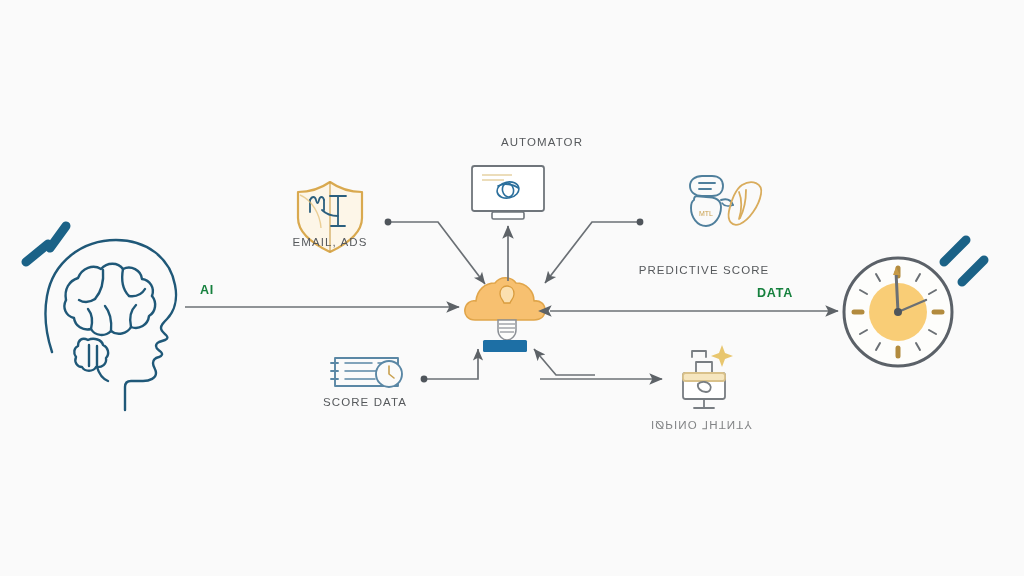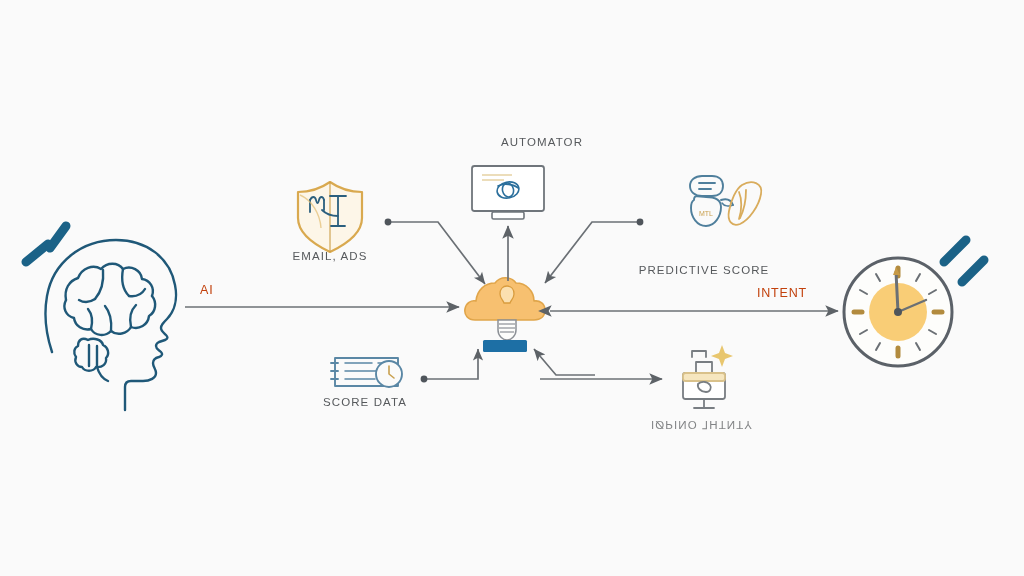--- a/index.html
+++ b/index.html
@@ -13,21 +13,21 @@
   #stage{position:absolute;inset:0;width:1024px;height:576px;}
   #stage svg{position:absolute;left:0;top:0;}
   .lbl{
     position:absolute;
     color:#5a5f63;
     letter-spacing:0.6px;
     white-space:nowrap;
     font-weight:400;
   }
   .lbl.node{font-size:11.5px;letter-spacing:1.1px;color:#56595c;}
-  .lbl.flow{font-size:12.5px;letter-spacing:0.8px;color:#c2410c;}
+  .lbl.flow{font-size:12.5px;letter-spacing:0.8px;color:#15803d;font-weight:bold;}
   .lbl.garbled{
     font-size:11.5px;letter-spacing:1.1px;color:#6d6f71;
     transform:scaleY(-1);
     opacity:.85;
   }
   .ctr{transform:translateX(-50%);}
   .ctr.garbled{transform:translateX(-50%) scaleY(-1);}
 </style>
 </head>
 <body>
@@ -241,27 +241,27 @@
 
       <path d="M424,379 L478,379 L478,349" marker-end="url(#ahs)"></path>
       <circle cx="424" cy="379" r="3.4" fill="#4f555b" stroke="none"></circle>
 
       <path d="M595,375 L556,375 L534,349" marker-end="url(#ahs)"></path>
 
       <line x1="540" y1="379" x2="662" y2="379" marker-end="url(#ah)"></line>
     </g>
   </svg>
 
-  <div class="lbl node ctr" style="left:330px;top:250px;">EMAIL, ADS</div>
+  <div class="lbl node ctr" style="left:330px;top:236px;">EMAIL, ADS</div>
 
   <div class="lbl node ctr" style="left:533px;top:136px;margin-left:9px;">AUTOMATOR</div>
 
   <div class="lbl node ctr" style="left:704px;top:264px;">PREDICTIVE SCORE</div>
 
   <div class="lbl node ctr" style="left:365px;top:396px;">SCORE DATA</div>
 
   <div class="lbl garbled ctr" style="left:702px;top:418px;">IØPINO ꞀHTNTY</div>
 
   <div class="lbl flow" style="left:200px;top:283px;">AI</div>
 
-  <div class="lbl flow" style="left:757px;top:286px;">INTENT</div>
+  <div class="lbl flow" style="left:757px;top:286px;">DATA</div>
 
 </div>
 
 </body></html>

